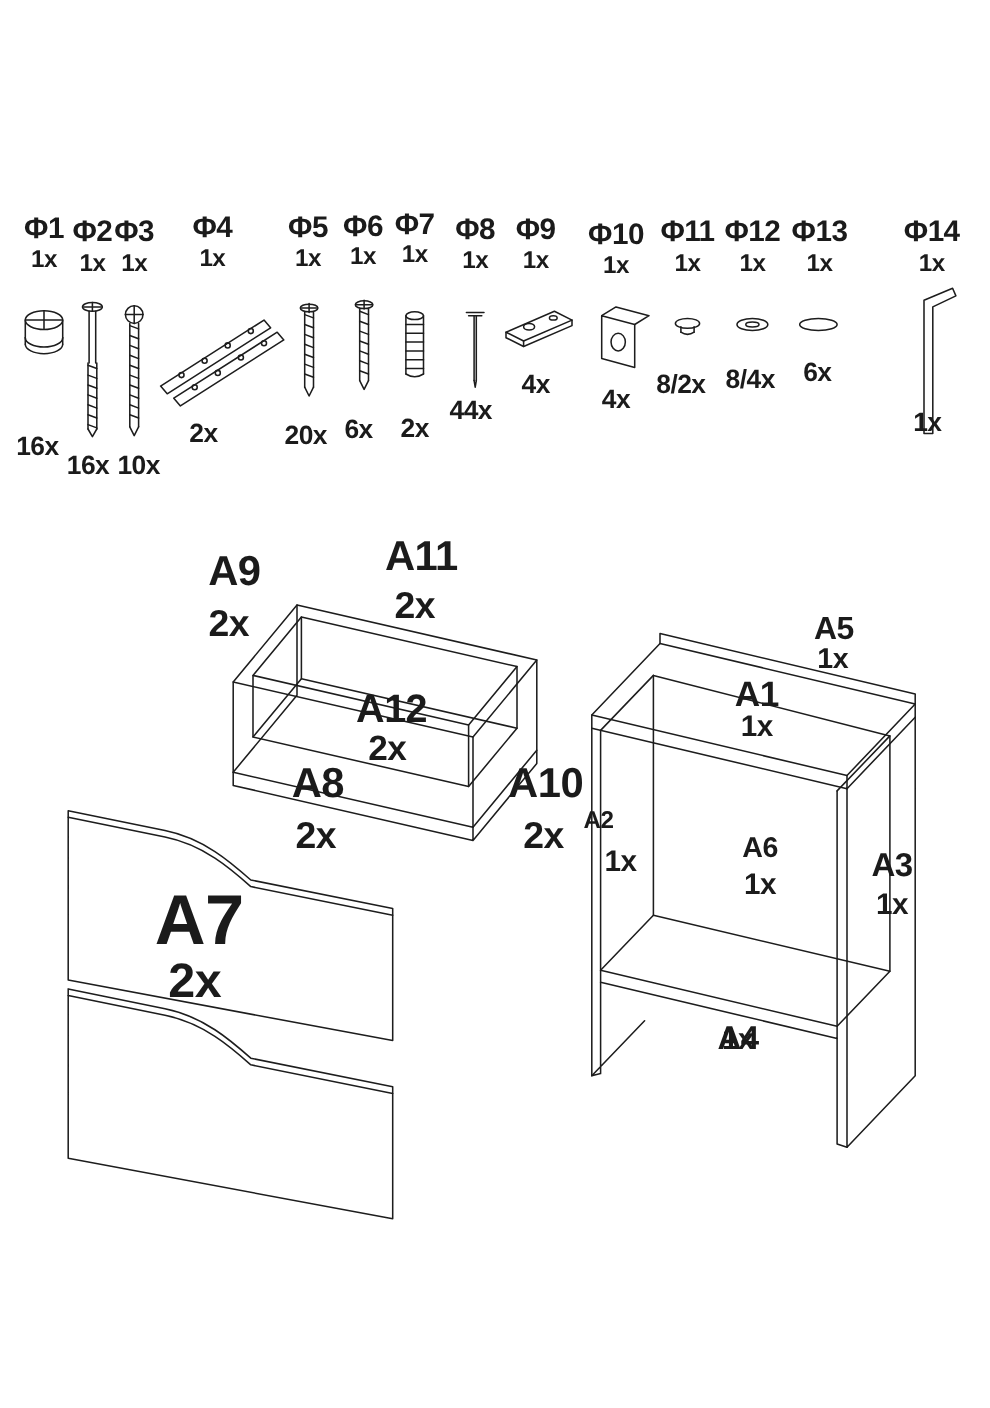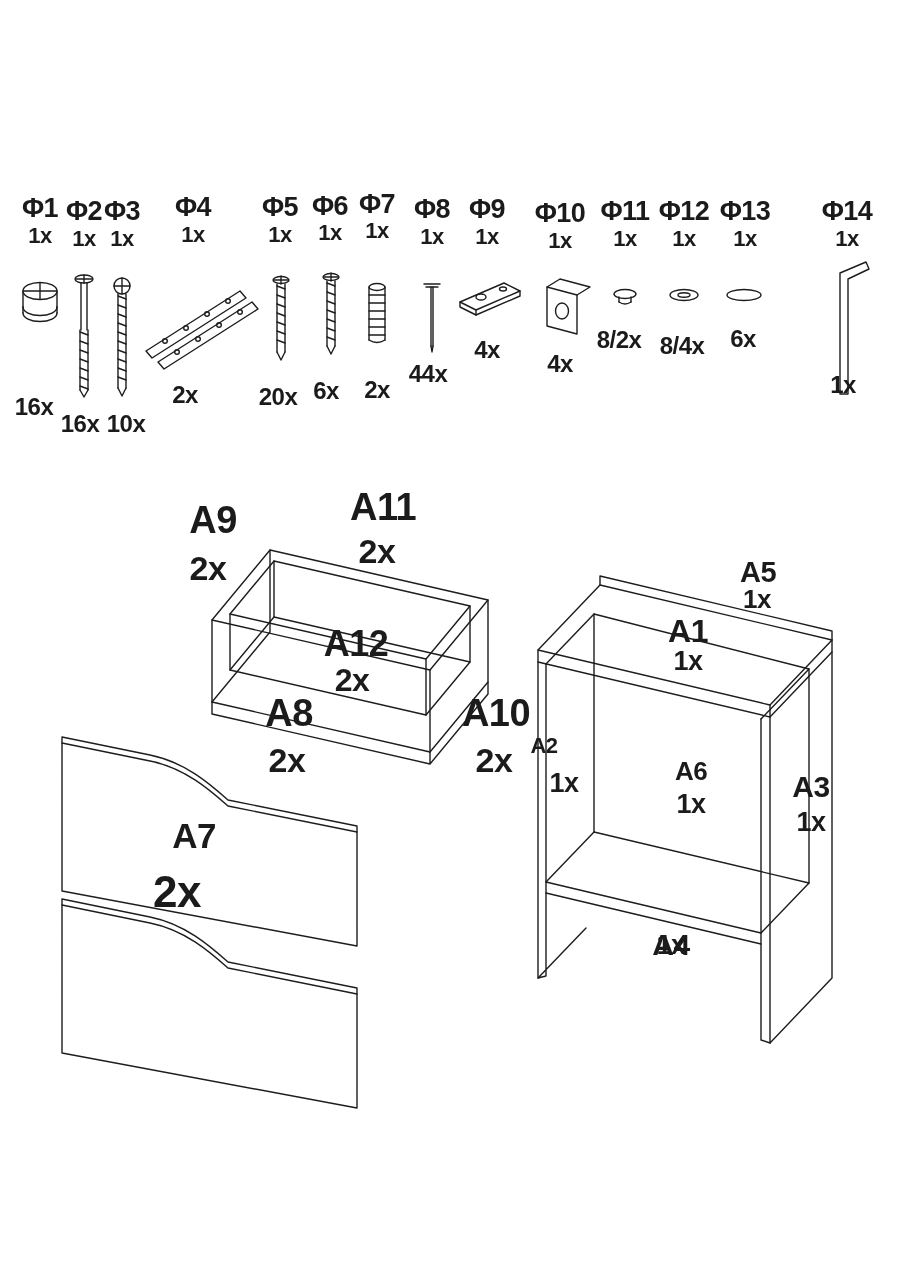--- a/index.html
+++ b/index.html
@@ -190,21 +190,21 @@
   <div class="lbl hw-id" style="left:487px;top:209px">Φ9</div>
   <div class="lbl hw-per" style="left:487px;top:237px">1x</div>
   <div class="lbl hw-count" style="left:487px;top:350px">4x</div>
 
   <div class="lbl hw-id" style="left:560px;top:213px">Φ10</div>
   <div class="lbl hw-per" style="left:560px;top:241px">1x</div>
   <div class="lbl hw-count" style="left:560px;top:364px">4x</div>
 
   <div class="lbl hw-id" style="left:625px;top:211px">Φ11</div>
   <div class="lbl hw-per" style="left:625px;top:239px">1x</div>
-  <div class="lbl hw-count" style="left:619px;top:340px">8/2x</div>
+  <div class="lbl hw-count" style="left:619px;top:350px">8/2x</div>
 
   <div class="lbl hw-id" style="left:684px;top:211px">Φ12</div>
   <div class="lbl hw-per" style="left:684px;top:239px">1x</div>
   <div class="lbl hw-count" style="left:682px;top:346px">8/4x</div>
 
   <div class="lbl hw-id" style="left:745px;top:211px">Φ13</div>
   <div class="lbl hw-per" style="left:745px;top:239px">1x</div>
   <div class="lbl hw-count" style="left:743px;top:339px">6x</div>
 
   <div class="lbl hw-id" style="left:847px;top:211px">Φ14</div>
@@ -219,21 +219,21 @@
 
   <div class="lbl" style="left:356px;top:644px;font-size:36px">A12</div>
   <div class="lbl" style="left:352px;top:680px;font-size:32px">2x</div>
 
   <div class="lbl" style="left:289px;top:713px;font-size:38px">A8</div>
   <div class="lbl" style="left:287px;top:760px;font-size:34px">2x</div>
 
   <div class="lbl" style="left:496px;top:713px;font-size:38px">A10</div>
   <div class="lbl" style="left:494px;top:760px;font-size:34px">2x</div>
 
-  <div class="lbl" style="left:194px;top:836px;font-size:35px">A7</div>
+  <div class="lbl" style="left:181px;top:836px;font-size:64px">A7</div>
   <div class="lbl" style="left:177px;top:892px;font-size:44px">2x</div>
 
   <div class="lbl" style="left:758px;top:572px;font-size:29px">A5</div>
   <div class="lbl" style="left:757px;top:599px;font-size:26px">1x</div>
 
   <div class="lbl" style="left:688px;top:631px;font-size:32px">A1</div>
   <div class="lbl" style="left:688px;top:661px;font-size:27px">1x</div>
 
   <div class="lbl" style="left:544px;top:746px;font-size:22px">A2</div>
   <div class="lbl" style="left:564px;top:783px;font-size:27px">1x</div>

